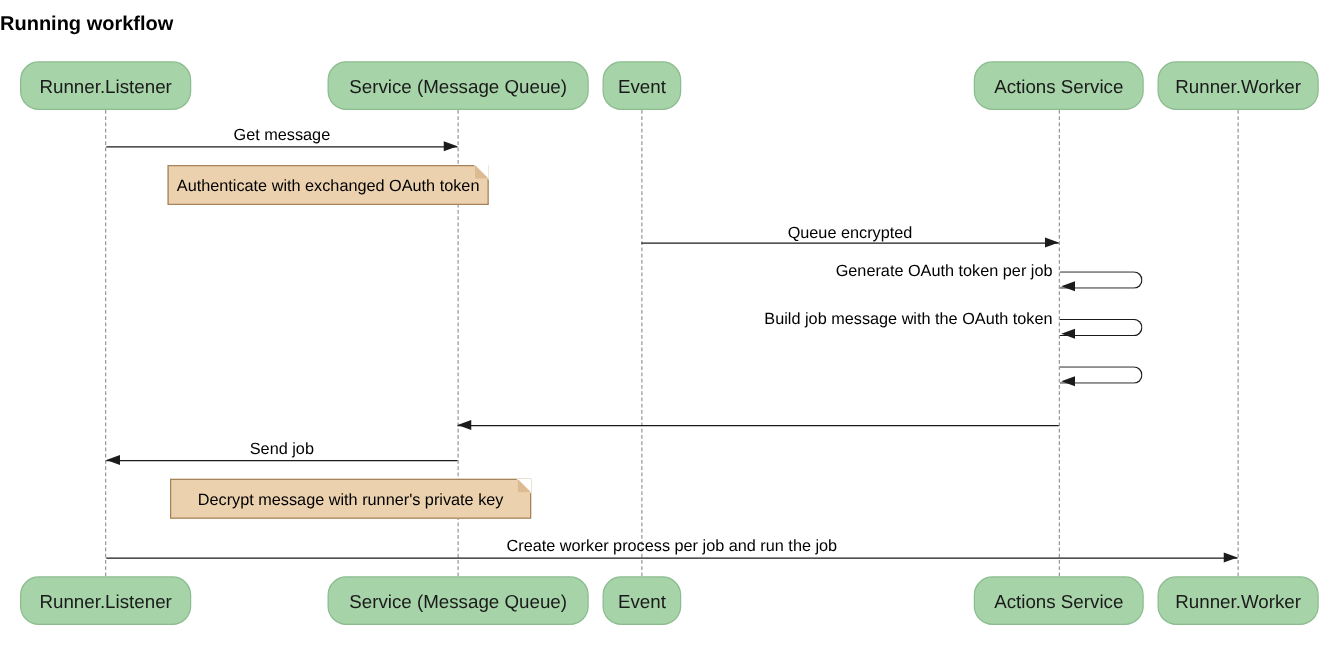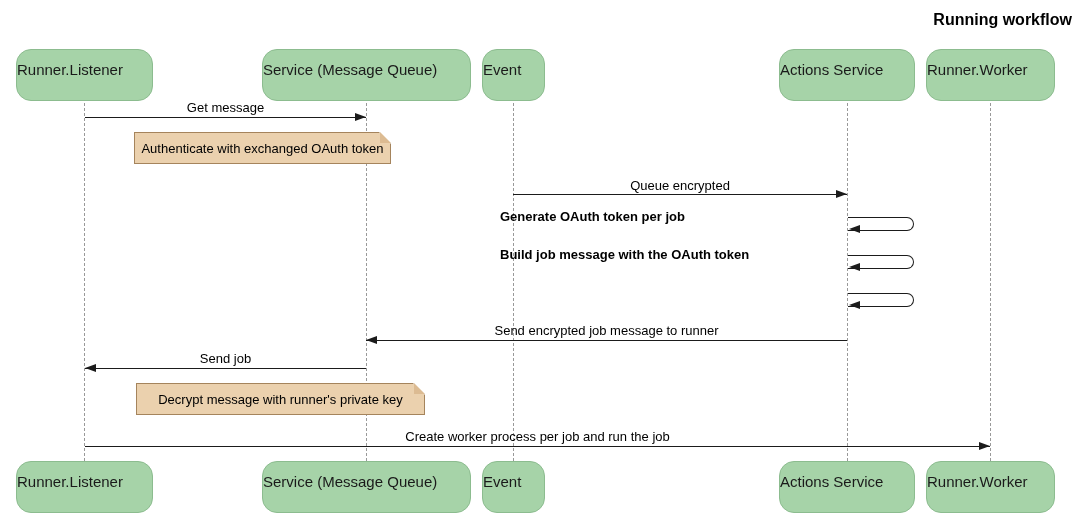--- a/index.html
+++ b/index.html
@@ -11,38 +11,38 @@
     --lifeline:#999999;
     --message-line:#1b1b1b;
     --text:#111111;
   }
   html,body{margin:0;padding:0;background:#ffffff;}
   .canvas{
     position:relative;width:1072px;height:523px;background:#ffffff;
     font-family:"Liberation Sans", sans-serif;color:var(--text);overflow:hidden;
   }
   .title{
-    position:absolute;left:0;top:11px;width:100%;text-align:right;
+    position:absolute;left:0;top:11px;width:100%;text-align:left;
     font-size:16px;font-weight:bold;color:#000;
   }
   .actor{
-    position:absolute;height:52px;line-height:39px;text-align:left;
+    position:absolute;height:39px;line-height:39px;text-align:center;
     background:var(--participant-fill);border:1px solid var(--participant-border);
     border-radius:15px;font-size:15px;color:#1a1a1a;box-sizing:border-box;
     white-space:nowrap;
   }
   .lifeline{
     position:absolute;width:0;border-left:1px dashed var(--lifeline);
     top:88px;height:373px;
   }
   .msg-label{
     position:absolute;font-size:13px;height:16px;line-height:16px;
     text-align:center;color:#000;white-space:nowrap;
   }
-  .msg-label.right{text-align:left;font-weight:bold;}
+  .msg-label.right{text-align:right;}
   .msg-line{
     position:absolute;height:0;border-top:1.5px solid var(--message-line);
   }
   .arrow-right{
     position:absolute;width:0;height:0;
     border-top:4.5px solid transparent;border-bottom:4.5px solid transparent;
     border-left:11px solid var(--message-line);
   }
   .arrow-left{
     position:absolute;width:0;height:0;
@@ -102,21 +102,20 @@
   <div class="self-loop" style="left:848px;top:217px"></div>
   <div class="arrow-left" style="left:849px;top:225px"></div>
 
   <div class="msg-label right" style="left:500px;top:247px;width:342px">Build job message with the OAuth token</div>
   <div class="self-loop" style="left:848px;top:255px"></div>
   <div class="arrow-left" style="left:849px;top:263px"></div>
 
   <div class="self-loop" style="left:848px;top:293px"></div>
   <div class="arrow-left" style="left:849px;top:301px"></div>
 
-  <div class="msg-label" style="left:366px;top:323px;width:481px">Send encrypted job message to runner</div>
   <div class="msg-line" style="left:366px;top:339.5px;width:481px"></div>
   <div class="arrow-left" style="left:366px;top:335.5px"></div>
 
   <div class="msg-label" style="left:85px;top:351px;width:281px">Send job</div>
   <div class="msg-line" style="left:85px;top:368px;width:281px"></div>
   <div class="arrow-left" style="left:85px;top:364px"></div>
 
   <div class="note" style="left:97px;top:383px;width:289px">Decrypt message with runner's private key</div>
 
   <div class="msg-label" style="left:85px;top:429px;width:905px">Create worker process per job and run the job</div>

